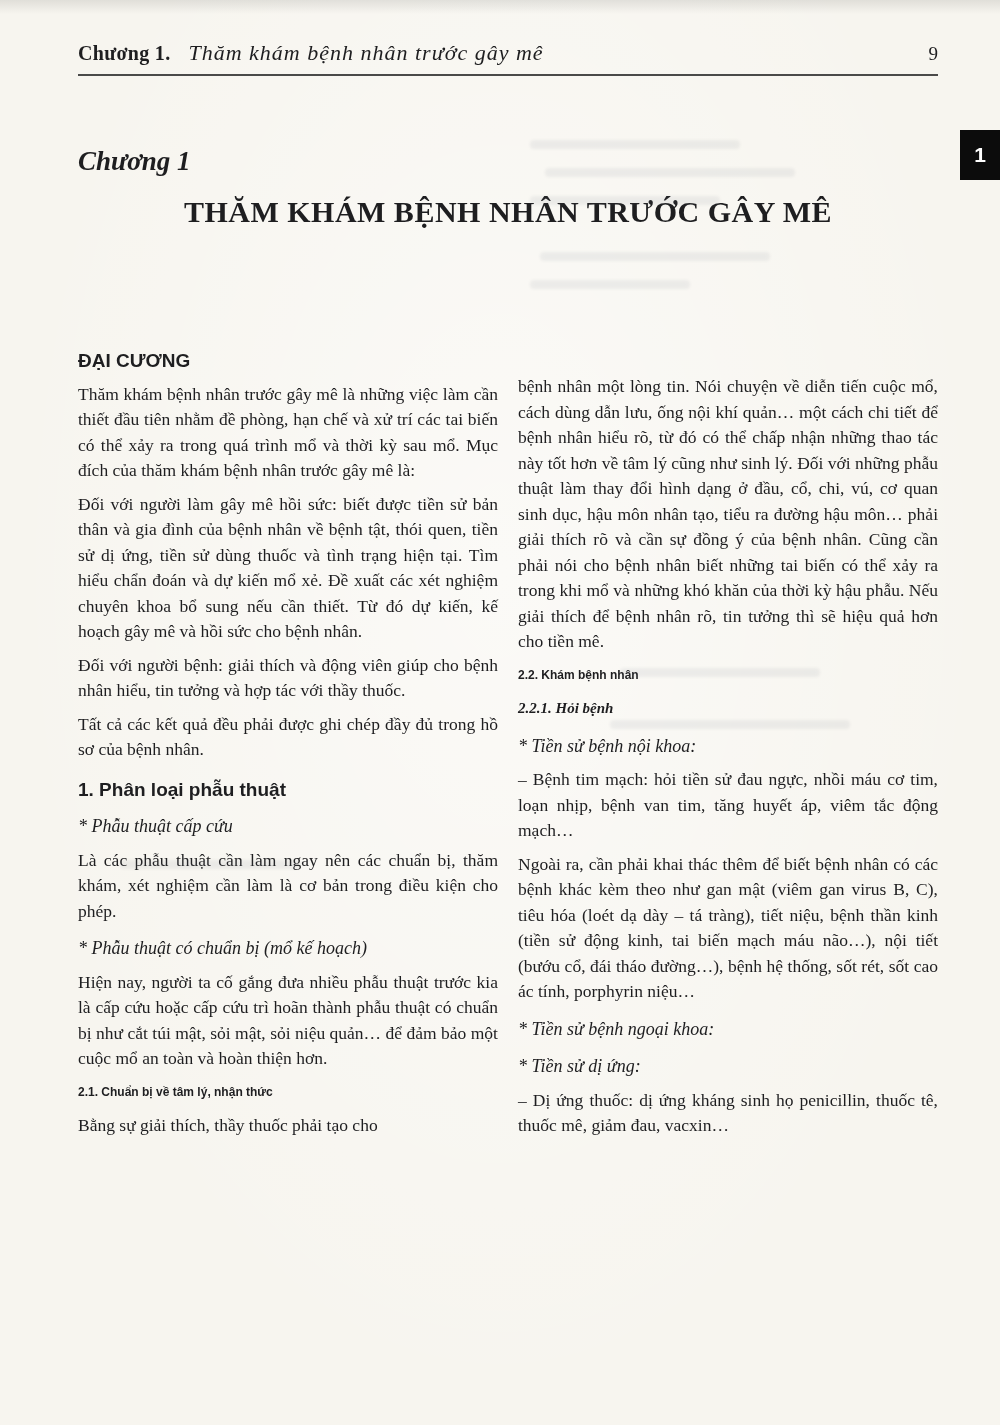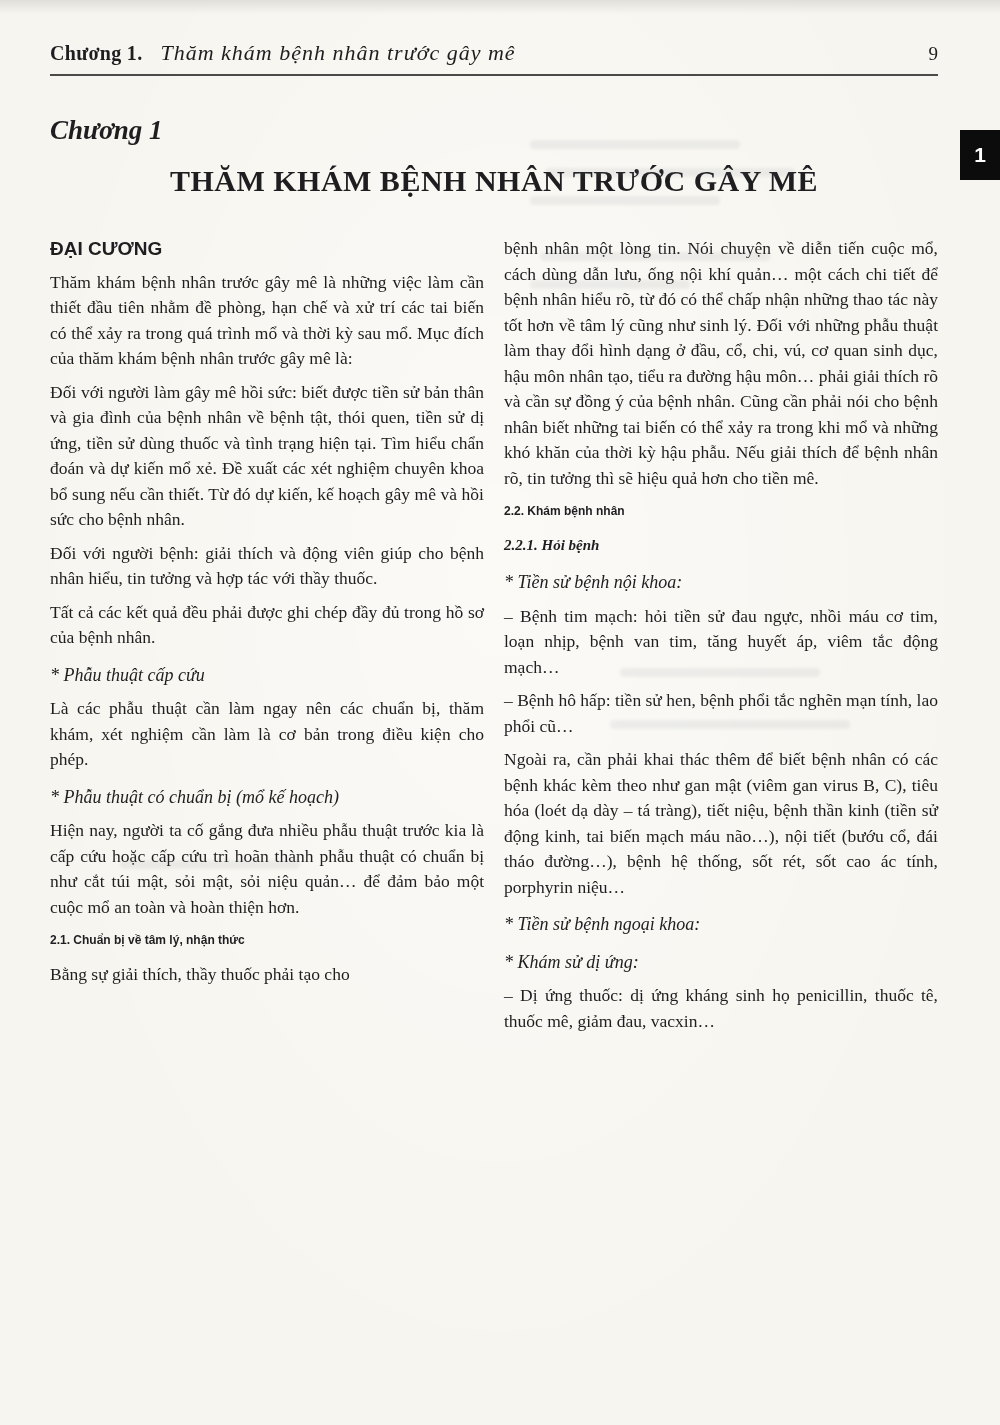--- a/index.html
+++ b/index.html
@@ -17,21 +17,21 @@
     color:var(--ink);
   }
   .paper{
     position:relative;
     width:1000px;height:1425px;
     background:
       linear-gradient(180deg, rgba(120,120,115,.18) 0px, rgba(120,120,115,0) 14px),
       radial-gradient(ellipse at 50% 40%, rgba(255,255,255,.5), rgba(0,0,0,0) 70%),
       var(--paper);
     overflow:hidden;
-    padding:40px 62px 0 50px;
+    padding:40px 62px 0 78px;
   }
   
   .runhead{
     display:flex;justify-content:space-between;align-items:baseline;
   }
   .rh-chapter{
     font-size:20px;font-weight:600;letter-spacing:.3px;
   }
   .rh-script{
     font-style:italic;font-size:22px;letter-spacing:1px;
@@ -44,32 +44,32 @@
   
   .tab{
     position:absolute;right:0;top:130px;width:40px;height:50px;
     background:var(--tab-bg);color:var(--tab-text);
     display:flex;align-items:center;justify-content:center;
     font-family:"Liberation Sans","DejaVu Sans",sans-serif;
     font-weight:700;font-size:21px;
   }
   
   .chap{
-    margin-top:39px;
+    margin-top:70px;
     font-style:italic;font-weight:700;font-size:27px;
   }
   .title{
     margin-top:18px;
     text-align:center;
     font-weight:700;font-size:30px;letter-spacing:.5px;
     font-family:"Liberation Serif","DejaVu Serif",serif;
   }
   
   .cols{
-    display:flex;gap:20px;margin-top:38px;
+    display:flex;gap:20px;margin-top:119px;align-items:flex-end;
   }
   .col{
     flex:1;min-width:0;
     font-size:17.5px;line-height:25.5px;
   }
   .col > :first-child{margin-top:0;}
   .para{
     text-align:justify;
     margin:0 0 8px;
   }
@@ -129,34 +129,34 @@
 
   <h1 class="title">THĂM KHÁM BỆNH NHÂN TRƯỚC GÂY MÊ</h1>
 
   <main class="cols">
     <section class="col">
         <p class="heading">ĐẠI CƯƠNG</p>
         <p class="para">Thăm khám bệnh nhân trước gây mê là những việc làm cần thiết đầu tiên nhằm đề phòng, hạn chế và xử trí các tai biến có thể xảy ra trong quá trình mổ và thời kỳ sau mổ. Mục đích của thăm khám bệnh nhân trước gây mê là:</p>
         <p class="para">Đối với người làm gây mê hồi sức: biết được tiền sử bản thân và gia đình của bệnh nhân về bệnh tật, thói quen, tiền sử dị ứng, tiền sử dùng thuốc và tình trạng hiện tại. Tìm hiểu chẩn đoán và dự kiến mổ xẻ. Đề xuất các xét nghiệm chuyên khoa bổ sung nếu cần thiết. Từ đó dự kiến, kế hoạch gây mê và hồi sức cho bệnh nhân.</p>
         <p class="para">Đối với người bệnh: giải thích và động viên giúp cho bệnh nhân hiểu, tin tưởng và hợp tác với thầy thuốc.</p>
         <p class="para">Tất cả các kết quả đều phải được ghi chép đầy đủ trong hồ sơ của bệnh nhân.</p>
+        <p class="heading">1. Phân loại phẫu thuật</p>
         <p class="italic">* Phẫu thuật cấp cứu</p>
         <p class="para">Là các phẫu thuật cần làm ngay nên các chuẩn bị, thăm khám, xét nghiệm cần làm là cơ bản trong điều kiện cho phép.</p>
         <p class="italic">* Phẫu thuật có chuẩn bị (mổ kế hoạch)</p>
         <p class="para">Hiện nay, người ta cố gắng đưa nhiều phẫu thuật trước kia là cấp cứu hoặc cấp cứu trì hoãn thành phẫu thuật có chuẩn bị như cắt túi mật, sỏi mật, sỏi niệu quản… để đảm bảo một cuộc mổ an toàn và hoàn thiện hơn.</p>
         <p class="subheading">2.1. Chuẩn bị về tâm lý, nhận thức</p>
         <p class="para">Bằng sự giải thích, thầy thuốc phải tạo cho</p>
       </section>
     <section class="col">
         <p class="para">bệnh nhân một lòng tin. Nói chuyện về diễn tiến cuộc mổ, cách dùng dẫn lưu, ống nội khí quản… một cách chi tiết để bệnh nhân hiểu rõ, từ đó có thể chấp nhận những thao tác này tốt hơn về tâm lý cũng như sinh lý. Đối với những phẫu thuật làm thay đổi hình dạng ở đầu, cổ, chi, vú, cơ quan sinh dục, hậu môn nhân tạo, tiểu ra đường hậu môn… phải giải thích rõ và cần sự đồng ý của bệnh nhân. Cũng cần phải nói cho bệnh nhân biết những tai biến có thể xảy ra trong khi mổ và những khó khăn của thời kỳ hậu phẫu. Nếu giải thích để bệnh nhân rõ, tin tưởng thì sẽ hiệu quả hơn cho tiền mê.</p>
         <p class="subheading">2.2. Khám bệnh nhân</p>
         <p class="heading-italic">2.2.1. Hỏi bệnh</p>
         <p class="italic">* Tiền sử bệnh nội khoa:</p>
         <p class="para">– Bệnh tim mạch: hỏi tiền sử đau ngực, nhồi máu cơ tim, loạn nhịp, bệnh van tim, tăng huyết áp, viêm tắc động mạch…</p>
-        <p class="para">– Bệnh hô hấp: tiền sử hen, bệnh phổi tắc nghẽn mạn tính, lao phổi cũ…</p>
         <p class="para">Ngoài ra, cần phải khai thác thêm để biết bệnh nhân có các bệnh khác kèm theo như gan mật (viêm gan virus B, C), tiêu hóa (loét dạ dày – tá tràng), tiết niệu, bệnh thần kinh (tiền sử động kinh, tai biến mạch máu não…), nội tiết (bướu cổ, đái tháo đường…), bệnh hệ thống, sốt rét, sốt cao ác tính, porphyrin niệu…</p>
         <p class="italic">* Tiền sử bệnh ngoại khoa:</p>
-        <p class="italic">* Khám sử dị ứng:</p>
+        <p class="italic">* Tiền sử dị ứng:</p>
         <p class="para">– Dị ứng thuốc: dị ứng kháng sinh họ penicillin, thuốc tê, thuốc mê, giảm đau, vacxin…</p>
       </section>
   </main>
 
 </div>
 
 </body></html>

